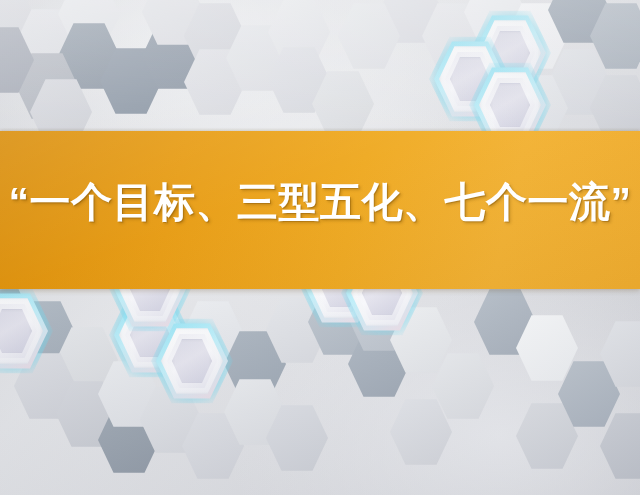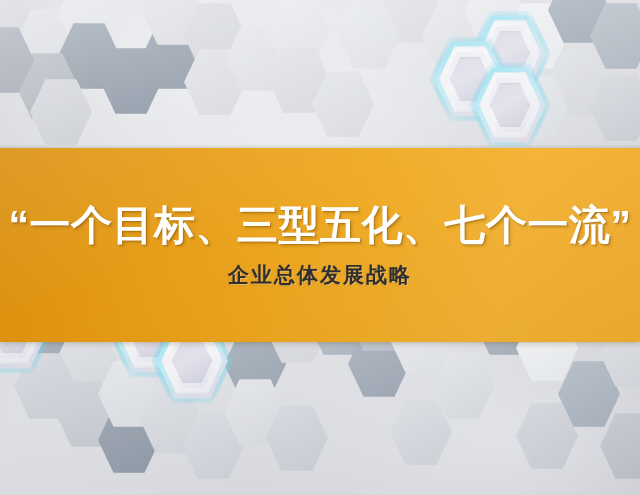--- a/index.html
+++ b/index.html
@@ -33,23 +33,23 @@
     background:
       linear-gradient(to bottom, rgba(255,255,255,0.22) 0%, rgba(255,255,255,0) 35%),
       radial-gradient(ellipse 95% 85% at 50% 45%, rgba(255,255,255,0.10) 0%, rgba(140,146,158,0.16) 100%);
     pointer-events: none;
   }
 
   
   .banner {
     position: absolute;
     left: 0;
-    top: 148px;
+    top: 131px;
     width: 640px;
-    height: 194px;
+    height: 158px;
     background: linear-gradient(103deg, #d98c07 0%, #e79c14 28%, #efaa23 55%, #f4b436 78%, #f3b133 100%);
     box-shadow: 0 2px 5px rgba(90,60,10,0.22), 0 -1px 3px rgba(90,60,10,0.14);
   }
   .banner-sheen {
     position: absolute;
     inset: 0;
     background: linear-gradient(160deg, rgba(255,255,255,0.13) 0%, rgba(255,255,255,0.02) 42%, rgba(140,85,0,0.10) 100%);
     pointer-events: none;
   }
   .banner-inner {
@@ -251,17 +251,16 @@
         <div class="glow-core"></div>
       </div>
     </div>
 
   <div class="bg-layer bg-vignette"></div>
 
   <div class="banner">
     <div class="banner-sheen"></div>
     <div class="banner-inner">
       <h1 class="slide-title">“一个目标、三型五化、七个一流”</h1>
-      <h2 class="slide-subtitle">企业总体发展战略</h2>
     </div>
   </div>
 
 </div>
 
 </body></html>

